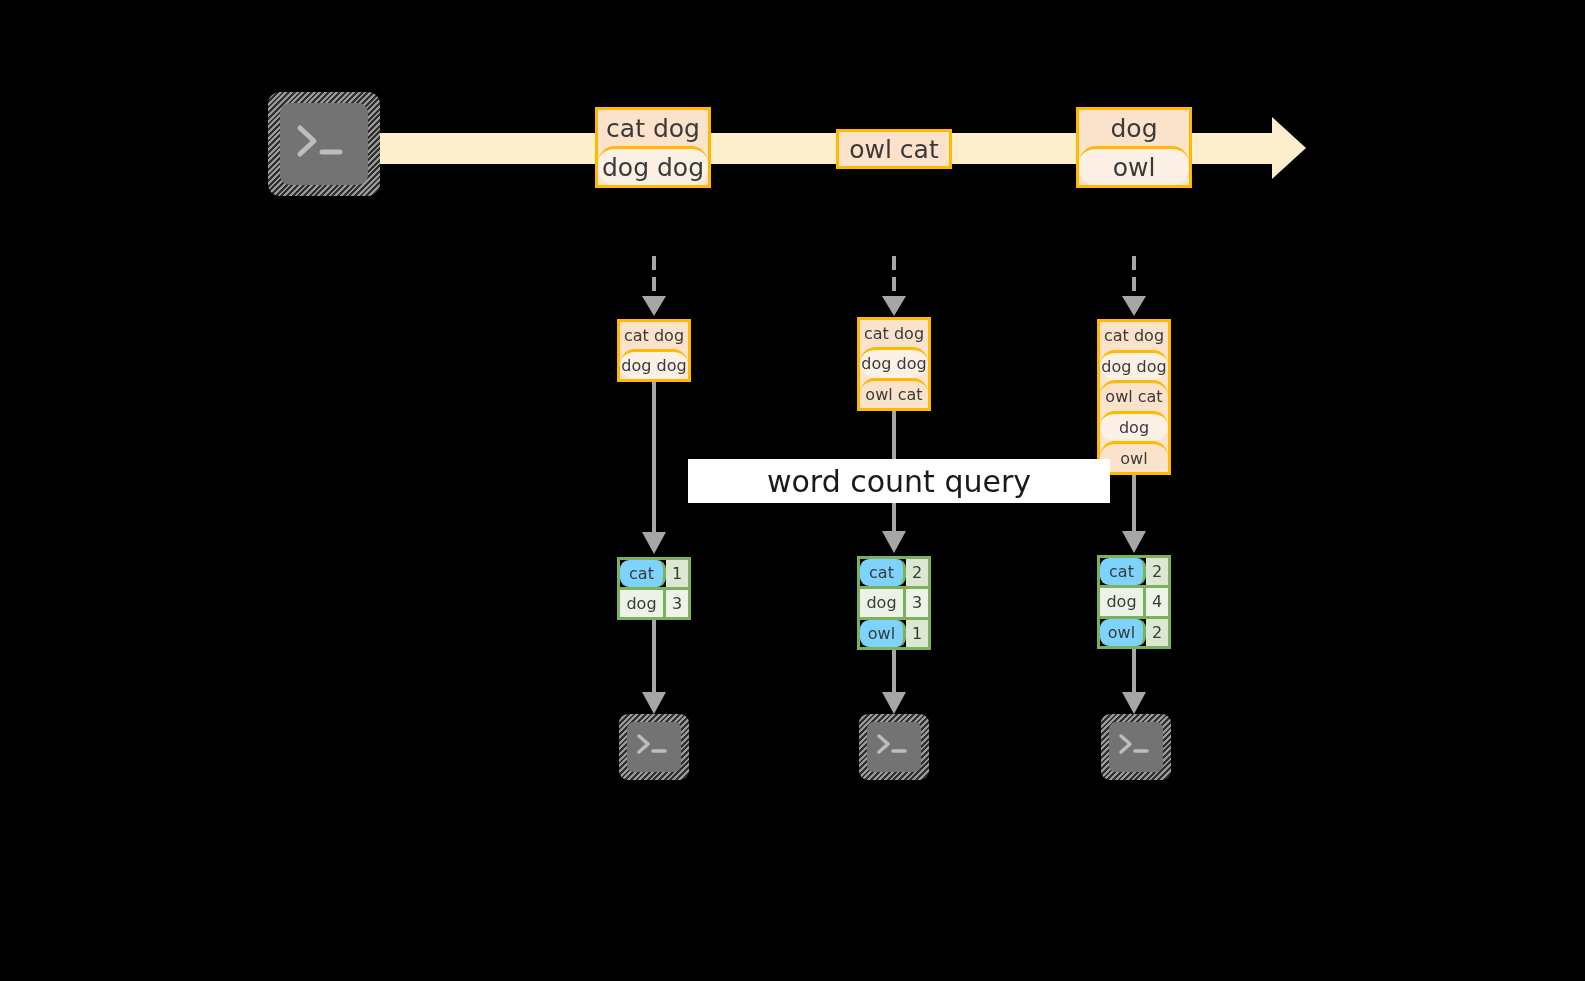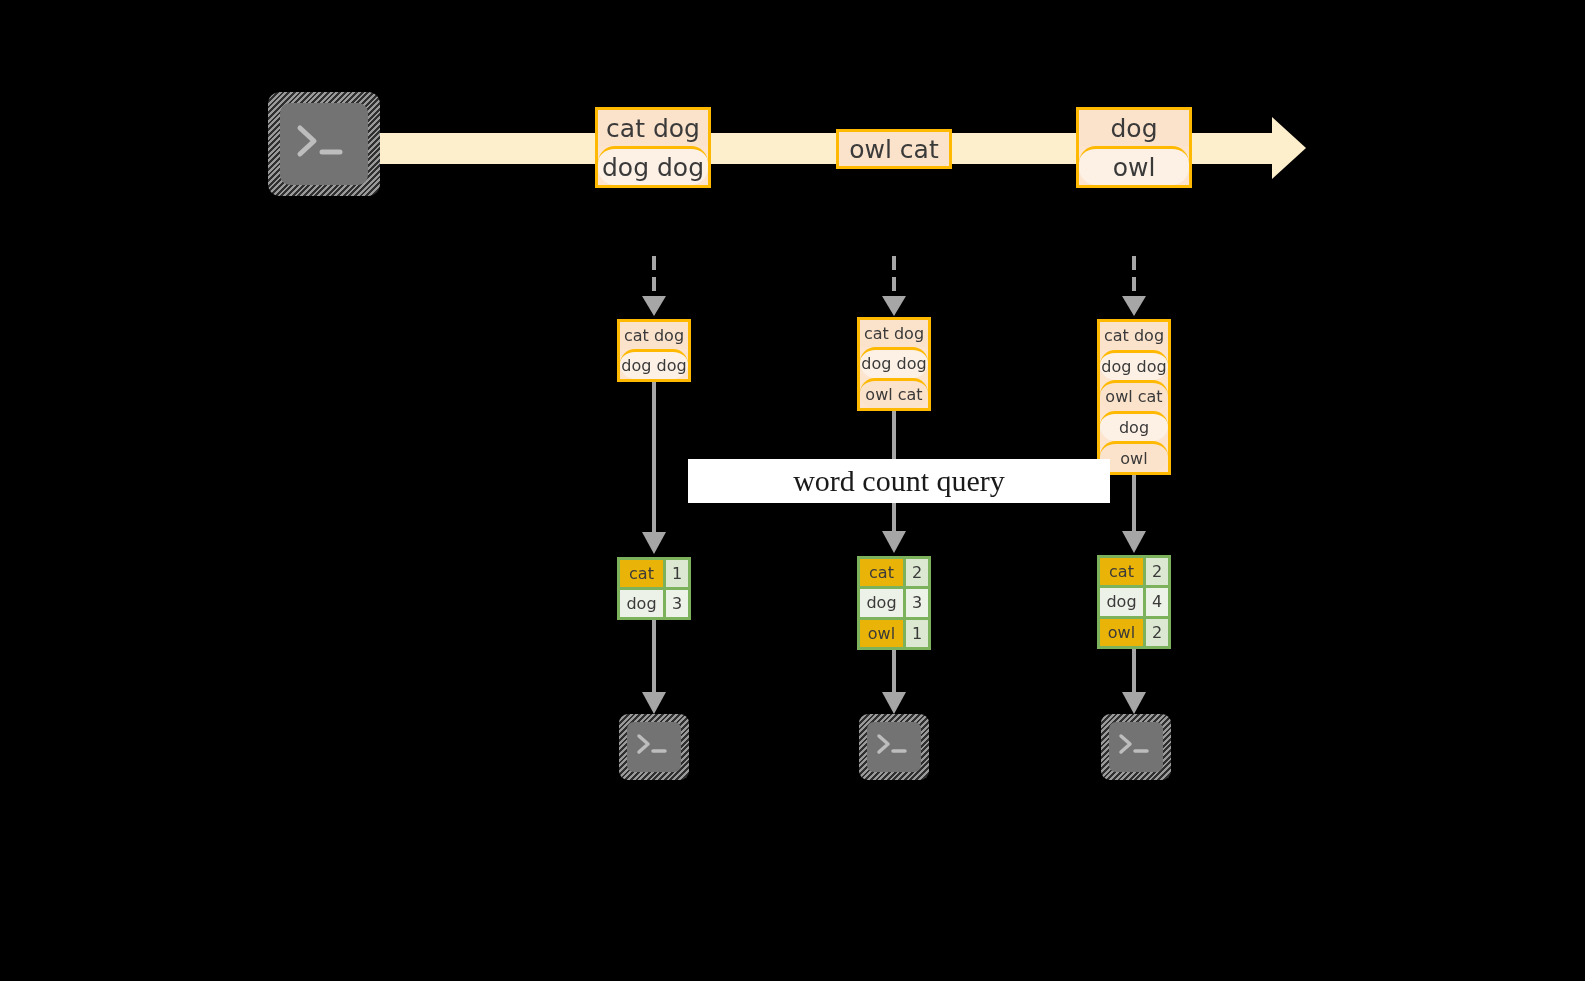--- a/index.html
+++ b/index.html
@@ -92,40 +92,39 @@
   .gbox .grow + .grow { border-top: 3px solid #7CB25C; }
   .gbox .gk, .gbox .gv {
     display: flex;
     align-items: center;
     justify-content: center;
     color: #3a3a3a;
     box-sizing: border-box;
   }
   .gbox .gk { flex: 0 0 46px; border-right: 3px solid #7CB25C; }
   .gbox .gv { flex: 1 1 auto; }
-  .gbox .shadeA .gk { background: #eab308; }
+  .gbox .shadeA .gk { background: #7dd3fc; border-radius: 9px; }
   .gbox .shadeA .gv { background: #DDE8D2; }
   .gbox .shadeB .gk { background: #EDF2E8; }
   .gbox .shadeB .gv { background: #EEF3E9; }
 
   
   .conn { position: absolute; overflow: visible; }
 
   
   .query-label {
     position: absolute;
     background: #FFFFFF;
     color: #1a1a1a;
     font-size: 30px;
     display: flex;
     align-items: center;
     justify-content: center;
     white-space: nowrap;
     box-sizing: border-box;
-    font-family: Liberation Serif, serif;
   }
 </style>
 </head>
 <body>
 
 <div id="stage">
 
   <div class="stream-band" style="left:356px; top:133px; width:916px; height:31px;"></div>
   <div class="stream-head" style="left:1272px; top:117px;"></div>
 

